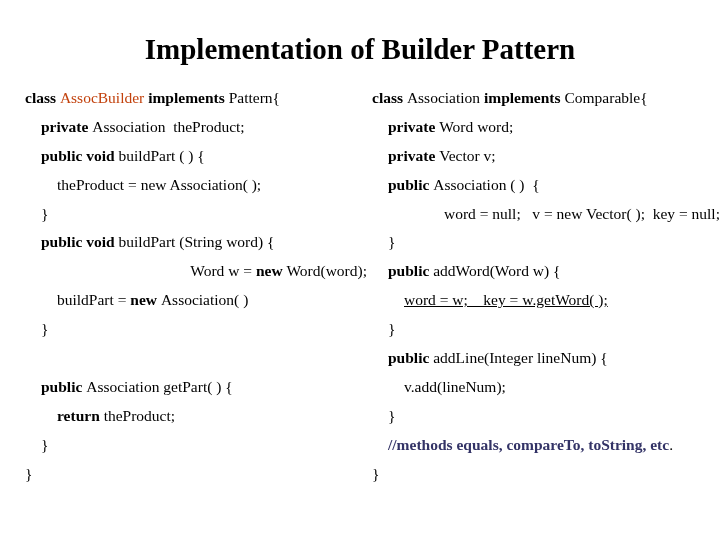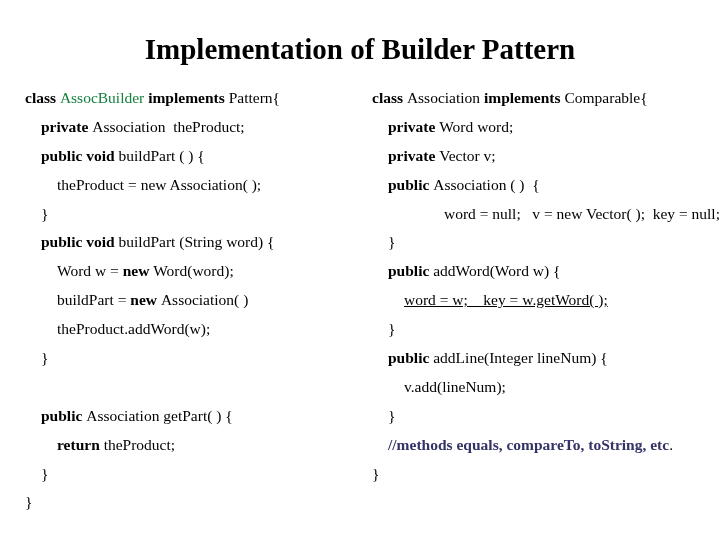--- a/index.html
+++ b/index.html
@@ -34,29 +34,28 @@
     white-space:pre;
   }
   .code-line .b{font-weight:700;}
 </style>
 </head>
 <body>
 
 <div class="slide">
   <h1 class="title">Implementation of Builder Pattern</h1>
   <div class="code-col code-col-left">
-      <div class="code-line" style="padding-left: 0px;"><span class="b" style="color: rgb(0, 0, 0);">class </span><span style="color: #15803d;">AssocBuilder </span><span class="b" style="color: rgb(0, 0, 0);">implements </span><span style="color: rgb(0, 0, 0);">Pattern{</span></div>
+      <div class="code-line" style="padding-left: 0px;"><span class="b" style="color: rgb(0, 0, 0);">class </span><span style="color: #c2410c;">AssocBuilder </span><span class="b" style="color: rgb(0, 0, 0);">implements </span><span style="color: rgb(0, 0, 0);">Pattern{</span></div>
       <div class="code-line" style="padding-left: 16px;"><span class="b" style="color: rgb(0, 0, 0);">private </span><span style="color: rgb(0, 0, 0);">Association  theProduct;</span></div>
       <div class="code-line" style="padding-left: 16px;"><span class="b" style="color: rgb(0, 0, 0);">public void </span><span style="color: rgb(0, 0, 0);">buildPart ( ) {</span></div>
       <div class="code-line" style="padding-left: 32px;"><span style="color: rgb(0, 0, 0);">theProduct = new Association( );</span></div>
       <div class="code-line" style="padding-left: 16px;"><span style="color: rgb(0, 0, 0);">}</span></div>
       <div class="code-line" style="padding-left: 16px;"><span class="b" style="color: rgb(0, 0, 0);">public void </span><span style="color: rgb(0, 0, 0);">buildPart (String word) {</span></div>
-      <div class="code-line" style="padding-left: 32px;"><span style="color: rgb(0, 0, 0);">Word w = </span><span class="b" style="color: rgb(0, 0, 0);">new </span><span style="color: rgb(0, 0, 0);">Word(word);</span></div>
+      <div class="code-line" style="padding-left: 32px; text-align: right;"><span style="color: rgb(0, 0, 0);">Word w = </span><span class="b" style="color: rgb(0, 0, 0);">new </span><span style="color: rgb(0, 0, 0);">Word(word);</span></div>
       <div class="code-line" style="padding-left: 32px;"><span style="color: rgb(0, 0, 0);">buildPart = </span><span class="b" style="color: rgb(0, 0, 0);">new </span><span style="color: rgb(0, 0, 0);">Association( )</span></div>
-      <div class="code-line" style="padding-left: 32px;"><span style="color: rgb(0, 0, 0);">theProduct.addWord(w);</span></div>
       <div class="code-line" style="padding-left: 16px;"><span style="color: rgb(0, 0, 0);">}</span></div>
       <div class="code-line" style="padding-left: 0px;"></div>
       <div class="code-line" style="padding-left: 16px;"><span class="b" style="color: rgb(0, 0, 0);">public </span><span style="color: rgb(0, 0, 0);">Association getPart( ) {</span></div>
       <div class="code-line" style="padding-left: 32px;"><span class="b" style="color: rgb(0, 0, 0);">return </span><span style="color: rgb(0, 0, 0);">theProduct;</span></div>
       <div class="code-line" style="padding-left: 16px;"><span style="color: rgb(0, 0, 0);">}</span></div>
       <div class="code-line" style="padding-left: 0px;"><span style="color: rgb(0, 0, 0);">}</span></div>
     </div>
   <div class="code-col code-col-right">
       <div class="code-line" style="padding-left: 0px;"><span class="b" style="color: rgb(0, 0, 0);">class </span><span style="color: rgb(0, 0, 0);">Association </span><span class="b" style="color: rgb(0, 0, 0);">implements </span><span style="color: rgb(0, 0, 0);">Comparable{</span></div>
       <div class="code-line" style="padding-left: 16px;"><span class="b" style="color: rgb(0, 0, 0);">private </span><span style="color: rgb(0, 0, 0);">Word word;</span></div>

